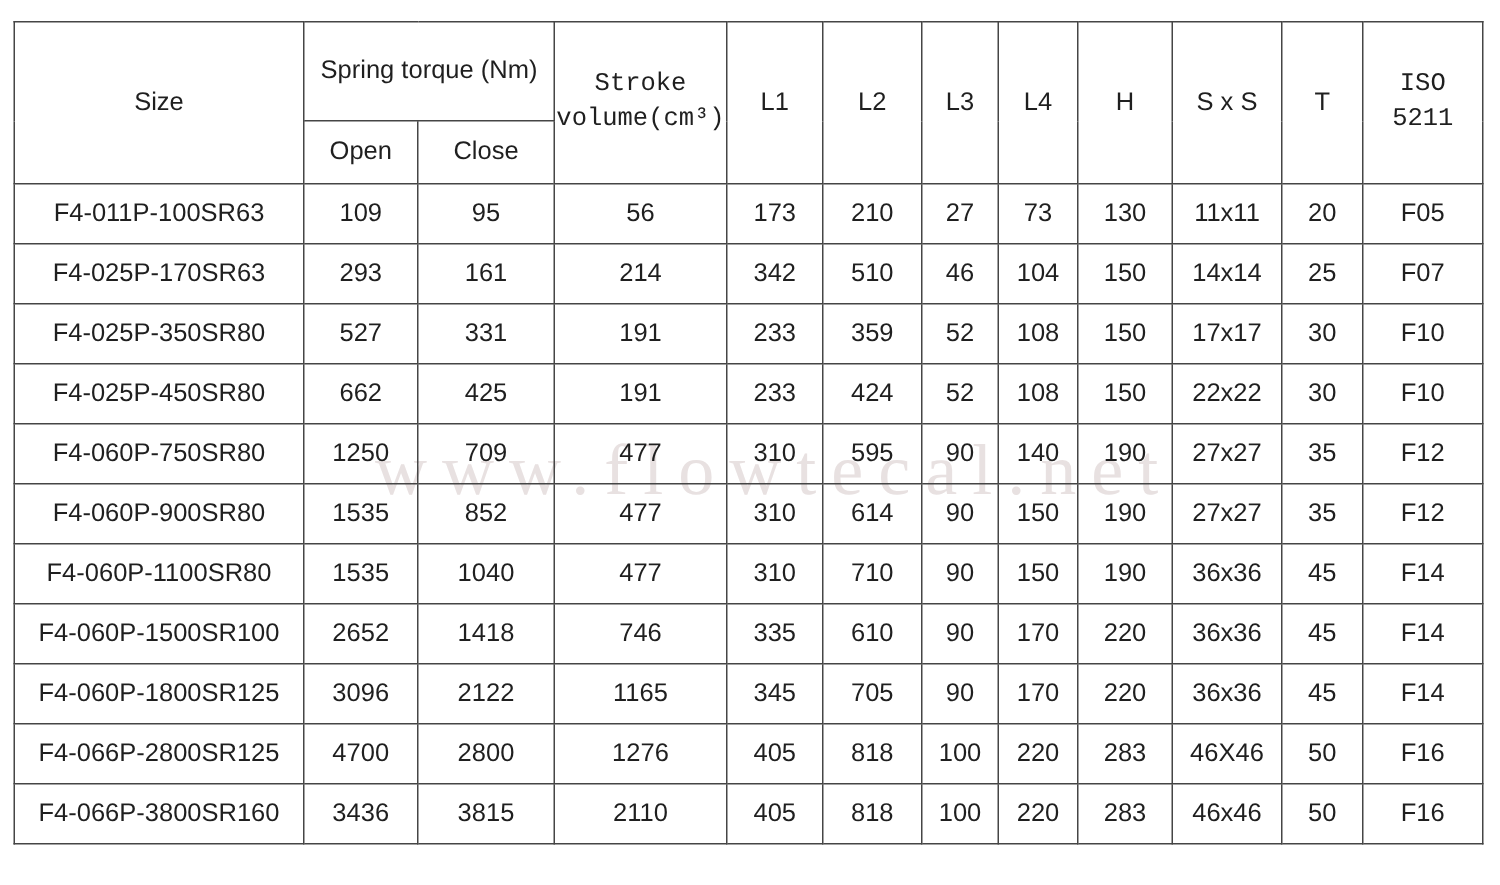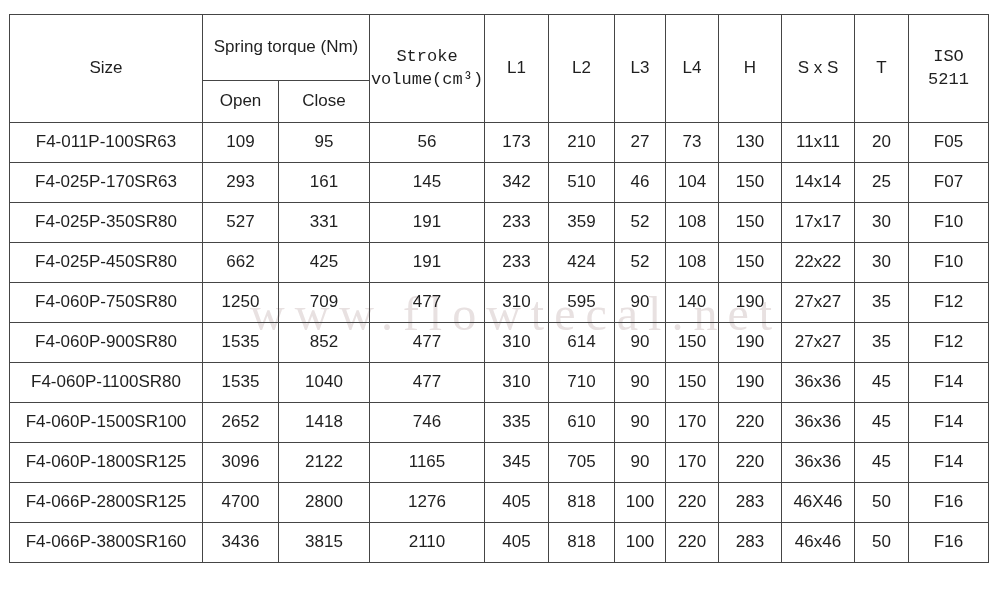--- a/index.html
+++ b/index.html
@@ -114,21 +114,21 @@
           <td>73</td>
           <td>130</td>
           <td>11x11</td>
           <td>20</td>
           <td>F05</td>
         </tr>
         <tr>
           <td>F4-025P-170SR63</td>
           <td>293</td>
           <td>161</td>
-          <td>145</td>
+          <td>214</td>
           <td>342</td>
           <td>510</td>
           <td>46</td>
           <td>104</td>
           <td>150</td>
           <td>14x14</td>
           <td>25</td>
           <td>F07</td>
         </tr>
         <tr>

